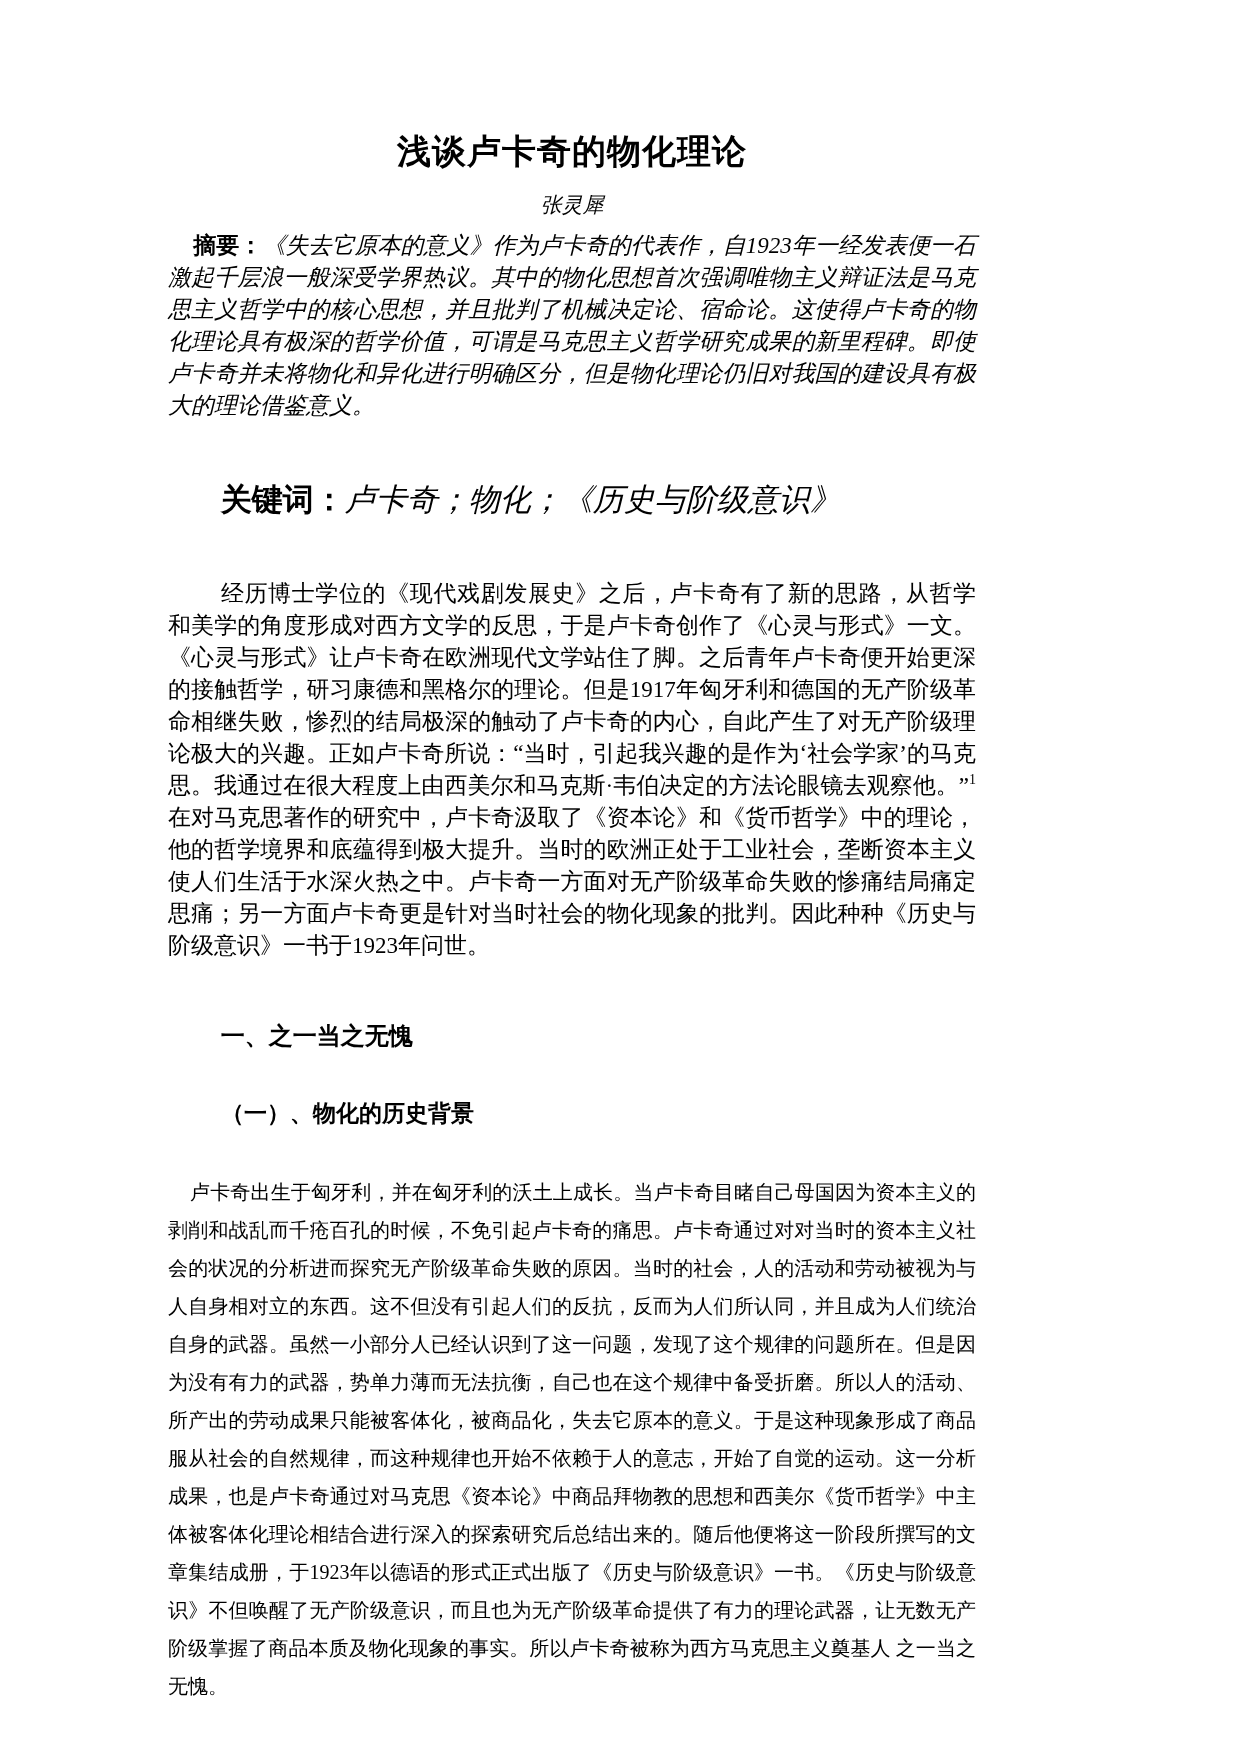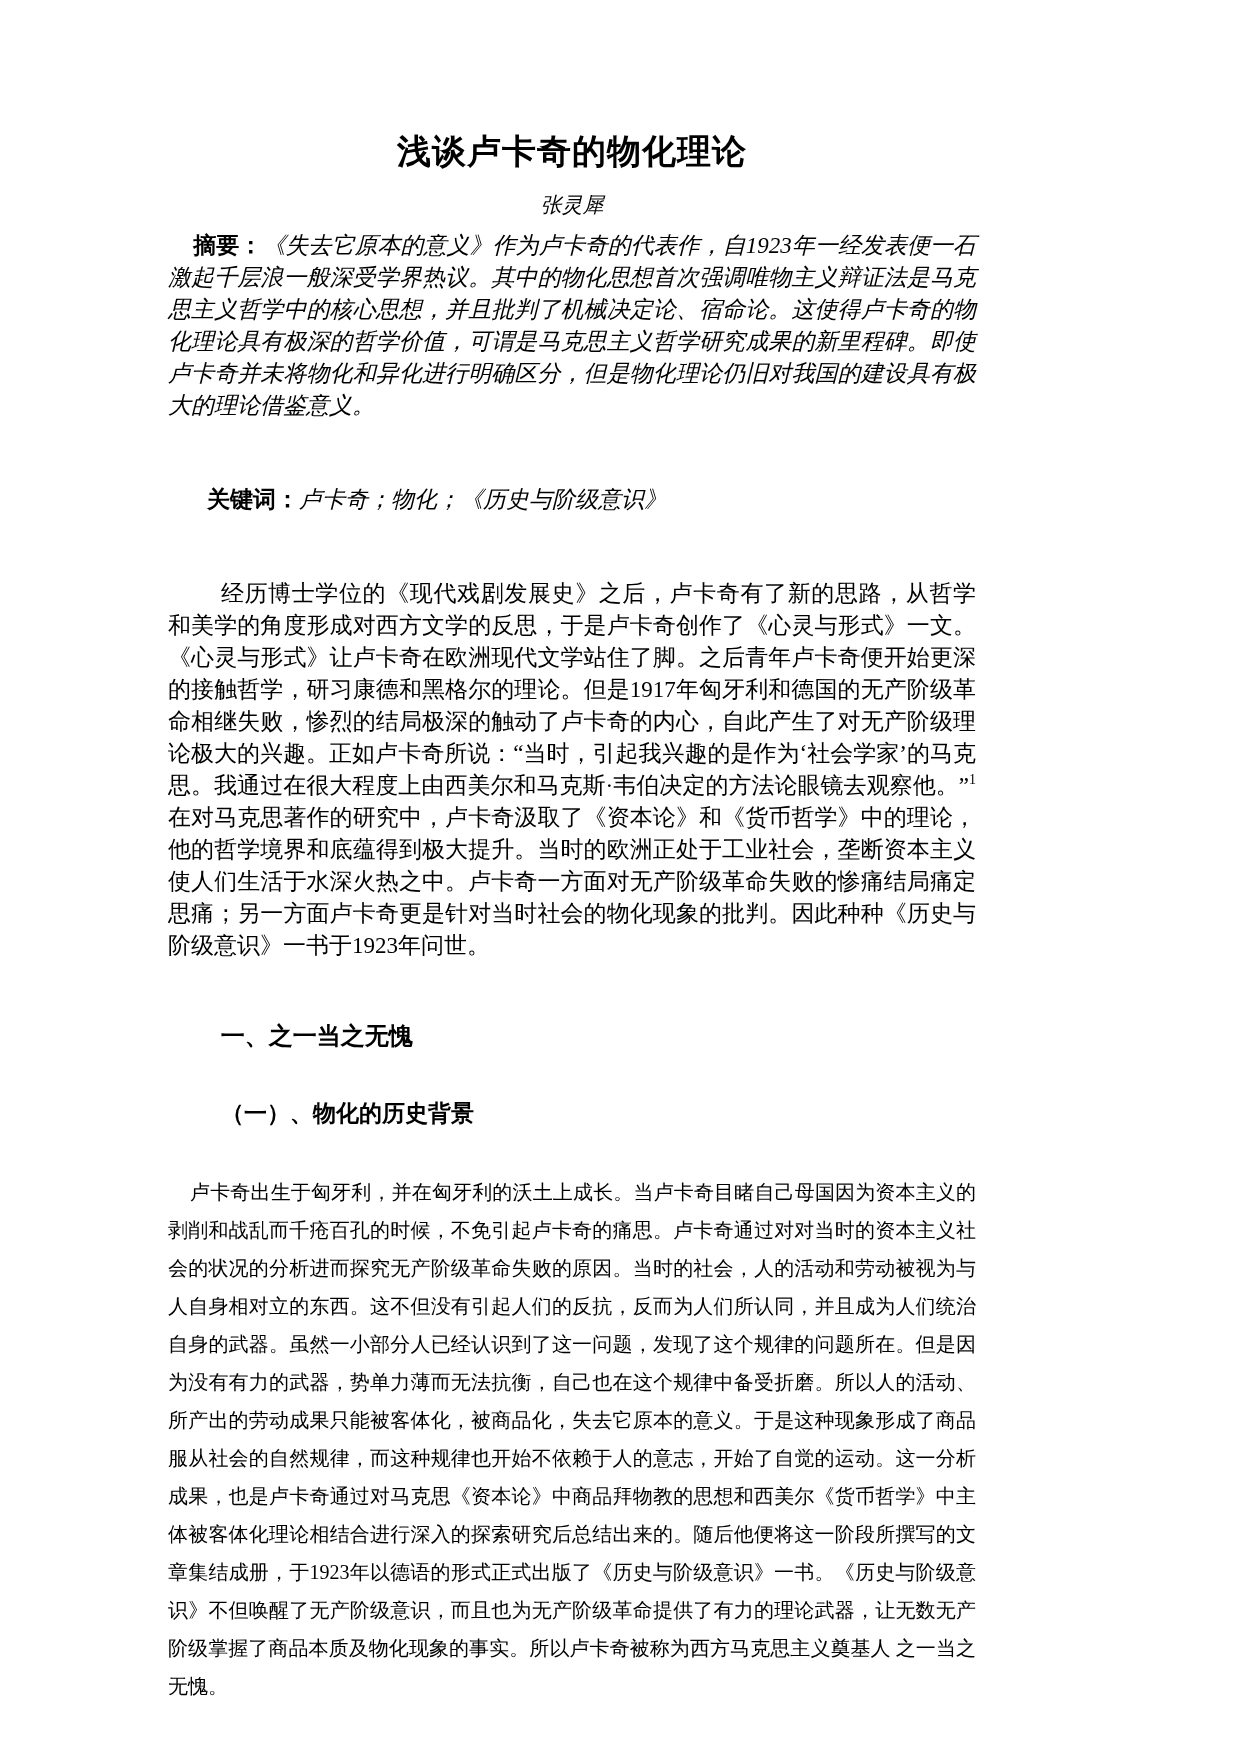--- a/index.html
+++ b/index.html
@@ -40,21 +40,21 @@
     text-indent: 1.1em;
     margin: 0;
     font-style: italic;
   }
   .abstract .label,
   .keywords .label {
     font-weight: bold;
     font-style: normal;
   }
   .keywords {
-    font-size: 23px;
+    font-size: 31px;
     line-height: 32px;
     margin: 62px 0 0 0;
     text-indent: 1.7em;
   }
   .keywords .kw-text {
     font-style: italic;
   }
   .para-1 {
     font-size: 23px;
     line-height: 32px;

